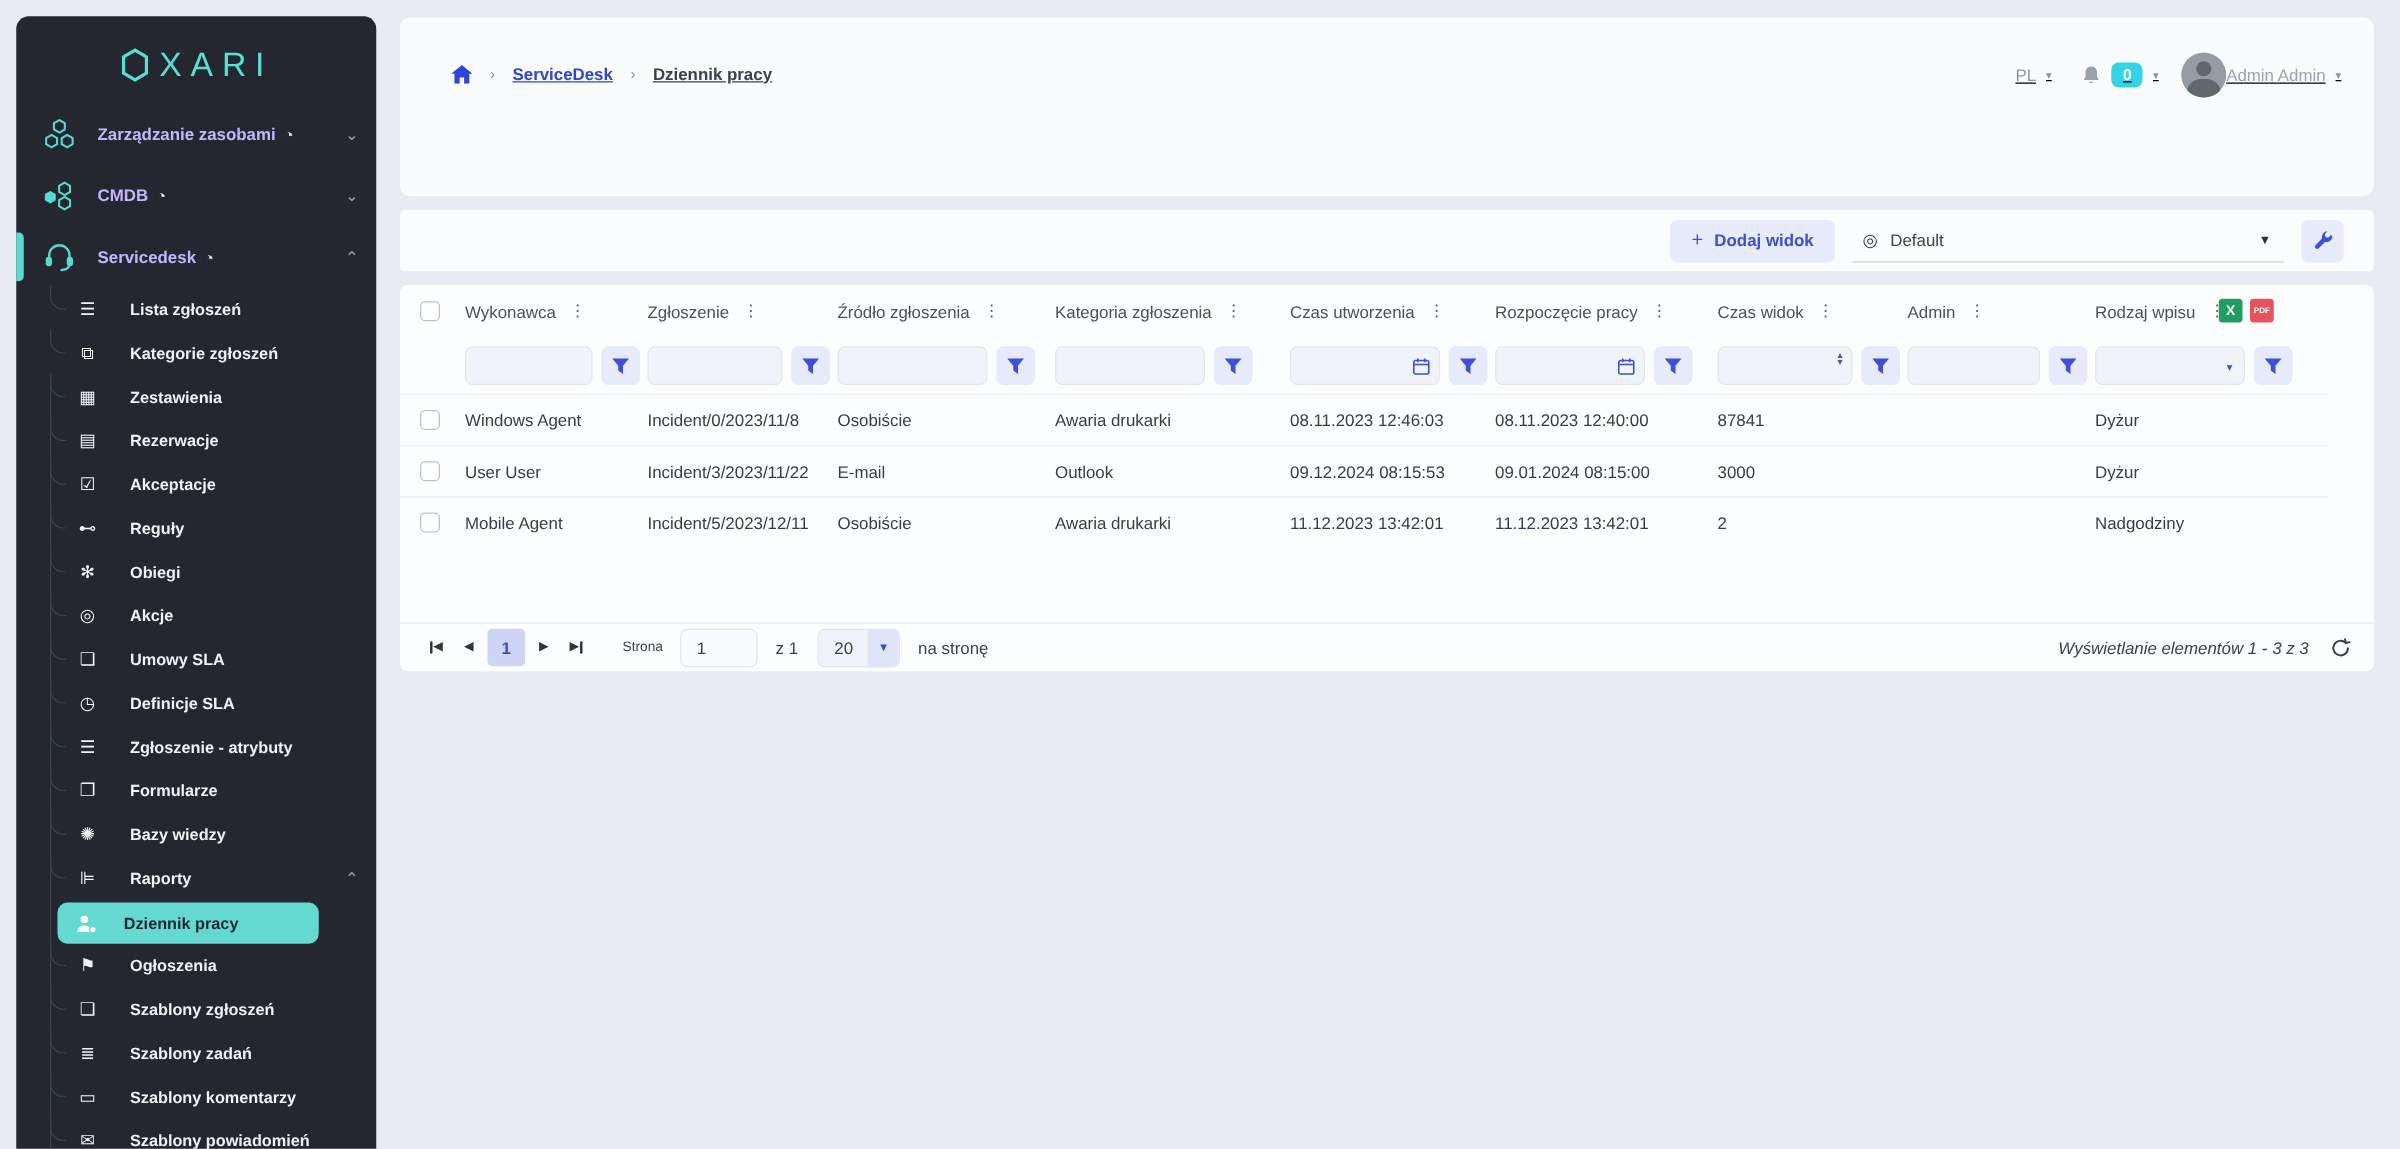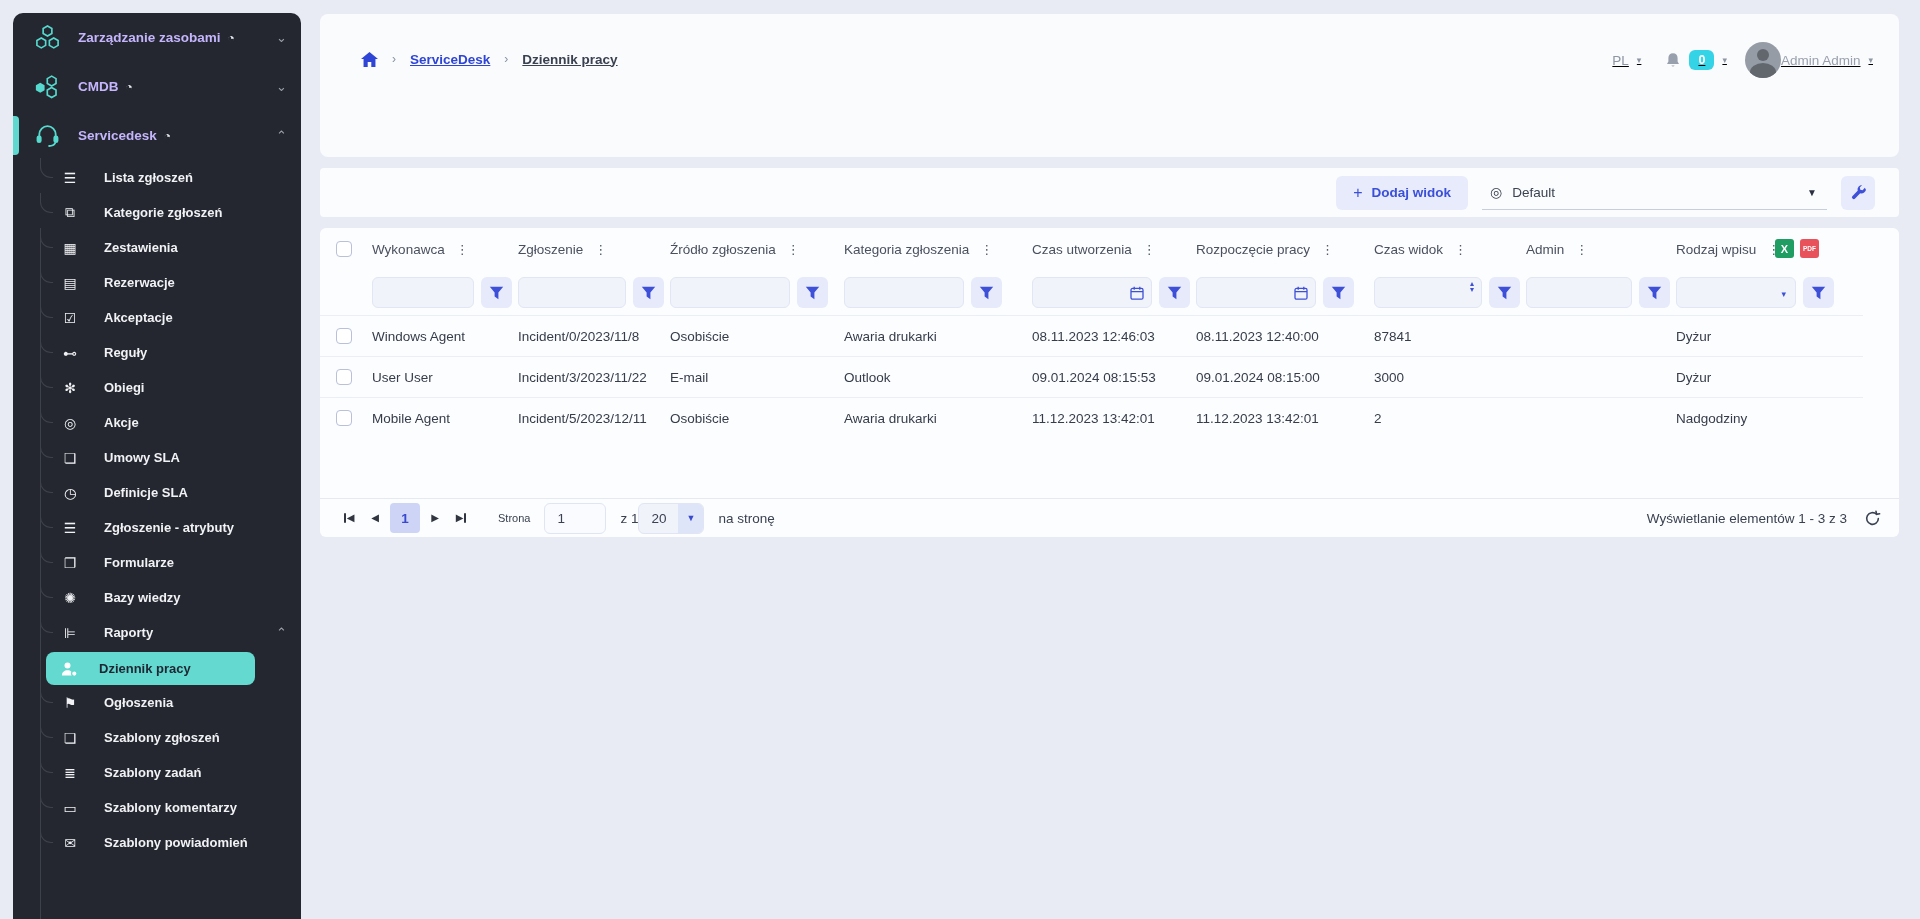--- a/index.html
+++ b/index.html
@@ -101,35 +101,41 @@
   .tri{font-size:10px;line-height:10px;}
   .bar{width:2px;height:10px;background:#30353f;border-radius:1px;}
   .pg-first .bar{margin-right:1px;} .pg-last .bar{margin-left:1px;}
   .pg-page{width:30px;height:30px;background:#cdd4f6;border-radius:4px;color:#3848cf;font-size:13.5px;
     font-weight:600;display:flex;align-items:center;justify-content:center;margin:0 2px;cursor:pointer;}
   .pg-label{color:#3a4150;font-size:11px;margin:0 0 0 24px;}
   .pg-input{width:62px;height:31px;background:#fafbff;border:1px solid #e1e5f3;border-radius:6px;margin-left:14px;
     font-size:13.5px;color:#3a4150;padding:0 12px;font-family:inherit;outline:none;}
   .pg-of{color:#3a4150;font-size:13.5px;margin-left:14px;}
   .pg-size{display:flex;width:66px;height:31px;border:1px solid #e1e5f3;border-radius:6px;overflow:hidden;
-    cursor:pointer;background:#f1f3fb;}
+    margin-left:16px;cursor:pointer;background:#f1f3fb;}
   .pg-size .val{flex:1;display:flex;align-items:center;justify-content:center;font-size:13.5px;color:#3a4150;}
   .pg-size .dd{width:25px;background:#dfe5f8;display:flex;align-items:center;justify-content:center;
     color:#3848cf;font-size:9px;}
   .pg-per{color:#3a4150;font-size:13.5px;margin-left:14px;}
   .pg-right{margin-left:auto;display:flex;align-items:center;margin-right:18px;gap:17px;}
-  .pg-summary{color:#3a4150;font-size:13.5px;}
+  .pg-summary{color:#3a4150;font-size:13.5px;font-style:italic;}
   .refresh{cursor:pointer;display:flex;align-items:center;}
 </style>
 </head>
 <body>
 
 <div class="page">
 
   <aside class="sidebar">
+    <div class="logo-wrap" id="logo">
+        <svg width="26" height="28" viewBox="0 0 24 26" fill="none" stroke="#55e0d4" stroke-width="2.4">
+          <path d="M12 2l8.5 5v12L12 24l-8.5-5V7z"></path>
+        </svg>
+        <span class="logo-text">XARI</span>
+      </div>
     <nav class="nav" id="sidebar-nav">
       <div class="treeline"></div>
     <div class="nav-row lvl0">
           <span class="ic">
             <svg width="27" height="25" viewBox="0 0 26 24" fill="none" stroke="#56d9ce" stroke-width="1.6">
               <path d="M13 1l4.2 2.4v4.8L13 10.6 8.8 8.2V3.4z"></path>
               <path d="M7 12.4l4.2 2.4v4.8L7 22 2.8 19.6v-4.8z"></path>
               <path d="M19 12.4l4.2 2.4v4.8L19 22l-4.2-2.4v-4.8z"></path>
             </svg>
           </span>
@@ -489,21 +495,21 @@
           <div class="cell">Dyżur</div>
         </div>
         <div class="tbl-row" style="grid-template-columns: 44px 146px 152px 174px 188px 164px 178px 152px 150px 193px;">
           <div class="ckcell">
             <span class="checkbox"></span>
           </div>
           <div class="cell">User User</div>
           <div class="cell">Incident/3/2023/11/22</div>
           <div class="cell">E-mail</div>
           <div class="cell">Outlook</div>
-          <div class="cell">09.01.2024 08:15:53</div>
+          <div class="cell">09.12.2024 08:15:53</div>
           <div class="cell">09.01.2024 08:15:00</div>
           <div class="cell">3000</div>
           <div class="cell"></div>
           <div class="cell">Dyżur</div>
         </div>
         <div class="tbl-row" style="grid-template-columns: 44px 146px 152px 174px 188px 164px 178px 152px 150px 193px;">
           <div class="ckcell">
             <span class="checkbox"></span>
           </div>
           <div class="cell">Mobile Agent</div>

